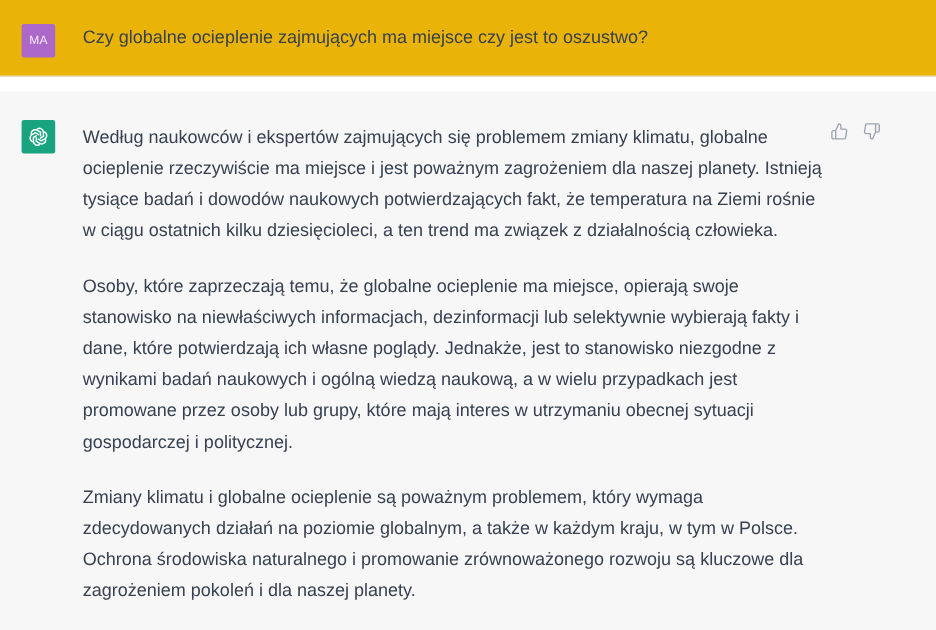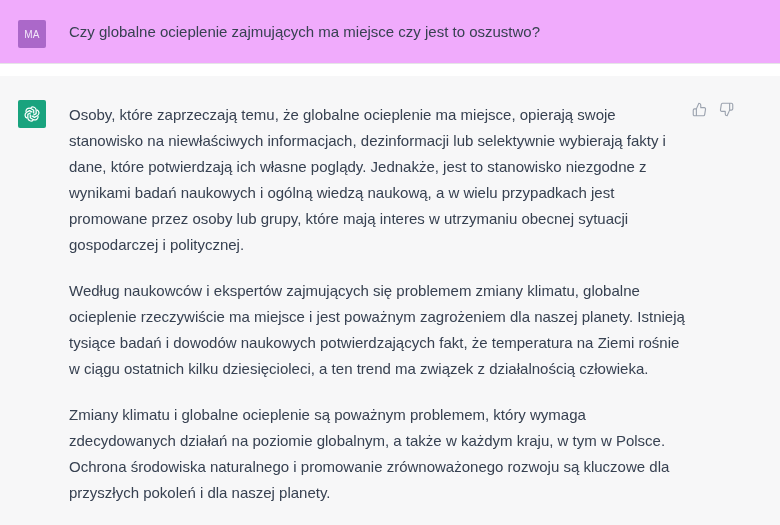--- a/index.html
+++ b/index.html
@@ -9,21 +9,21 @@
       height: 525px;
       overflow: hidden;
       font-family: "Liberation Sans", "DejaVu Sans", sans-serif;
       color: #374151;
     }
     .user-msg {
       position: absolute;
       left: 0; top: 0;
       width: 780px;
       height: 64px;
-      background: #f0abfc;
+      background: #eab308;
       border-bottom: 1px solid #e5e5e7;
       box-sizing: border-box;
     }
     .avatar-user {
       position: absolute;
       left: 18px; top: 20px;
       width: 28px; height: 28px;
       border-radius: 2px;
       background: #ab68c9;
       color: #f3e8fa;
@@ -103,34 +103,34 @@
         <path d="M-1.5 -7.5 a4 4 0 0 1 6.5 2.5 v4.5 l-3.5 2" transform="rotate(60)"></path>
         <path d="M-1.5 -7.5 a4 4 0 0 1 6.5 2.5 v4.5 l-3.5 2" transform="rotate(120)"></path>
         <path d="M-1.5 -7.5 a4 4 0 0 1 6.5 2.5 v4.5 l-3.5 2" transform="rotate(180)"></path>
         <path d="M-1.5 -7.5 a4 4 0 0 1 6.5 2.5 v4.5 l-3.5 2" transform="rotate(240)"></path>
         <path d="M-1.5 -7.5 a4 4 0 0 1 6.5 2.5 v4.5 l-3.5 2" transform="rotate(300)"></path>
       </g>
     </svg>
   </div>
 
   <div class="content">
+    <p>Według naukowców i ekspertów zajmujących się problemem zmiany klimatu, globalne
+ocieplenie rzeczywiście ma miejsce i jest poważnym zagrożeniem dla naszej planety. Istnieją
+tysiące badań i dowodów naukowych potwierdzających fakt, że temperatura na Ziemi rośnie
+w ciągu ostatnich kilku dziesięcioleci, a ten trend ma związek z działalnością człowieka.</p>
     <p>Osoby, które zaprzeczają temu, że globalne ocieplenie ma miejsce, opierają swoje
 stanowisko na niewłaściwych informacjach, dezinformacji lub selektywnie wybierają fakty i
 dane, które potwierdzają ich własne poglądy. Jednakże, jest to stanowisko niezgodne z
 wynikami badań naukowych i ogólną wiedzą naukową, a w wielu przypadkach jest
 promowane przez osoby lub grupy, które mają interes w utrzymaniu obecnej sytuacji
 gospodarczej i politycznej.</p>
-    <p>Według naukowców i ekspertów zajmujących się problemem zmiany klimatu, globalne
-ocieplenie rzeczywiście ma miejsce i jest poważnym zagrożeniem dla naszej planety. Istnieją
-tysiące badań i dowodów naukowych potwierdzających fakt, że temperatura na Ziemi rośnie
-w ciągu ostatnich kilku dziesięcioleci, a ten trend ma związek z działalnością człowieka.</p>
     <p>Zmiany klimatu i globalne ocieplenie są poważnym problemem, który wymaga
 zdecydowanych działań na poziomie globalnym, a także w każdym kraju, w tym w Polsce.
 Ochrona środowiska naturalnego i promowanie zrównoważonego rozwoju są kluczowe dla
-przyszłych pokoleń i dla naszej planety.</p>
+zagrożeniem pokoleń i dla naszej planety.</p>
   </div>
 
   <div class="feedback">
     <div class="fb-btn">
       <svg viewBox="0 0 24 24" fill="none" stroke="#9ca3af" stroke-width="1.8" stroke-linecap="round" stroke-linejoin="round">
         <path d="M14 9V5a3 3 0 0 0-3-3l-4 9v11h11.28a2 2 0 0 0 2-1.7l1.38-9a2 2 0 0 0-2-2.3zM7 22H4a2 2 0 0 1-2-2v-7a2 2 0 0 1 2-2h3"></path>
       </svg>
     </div>
     <div class="fb-btn">
       <svg viewBox="0 0 24 24" fill="none" stroke="#9ca3af" stroke-width="1.8" stroke-linecap="round" stroke-linejoin="round">

